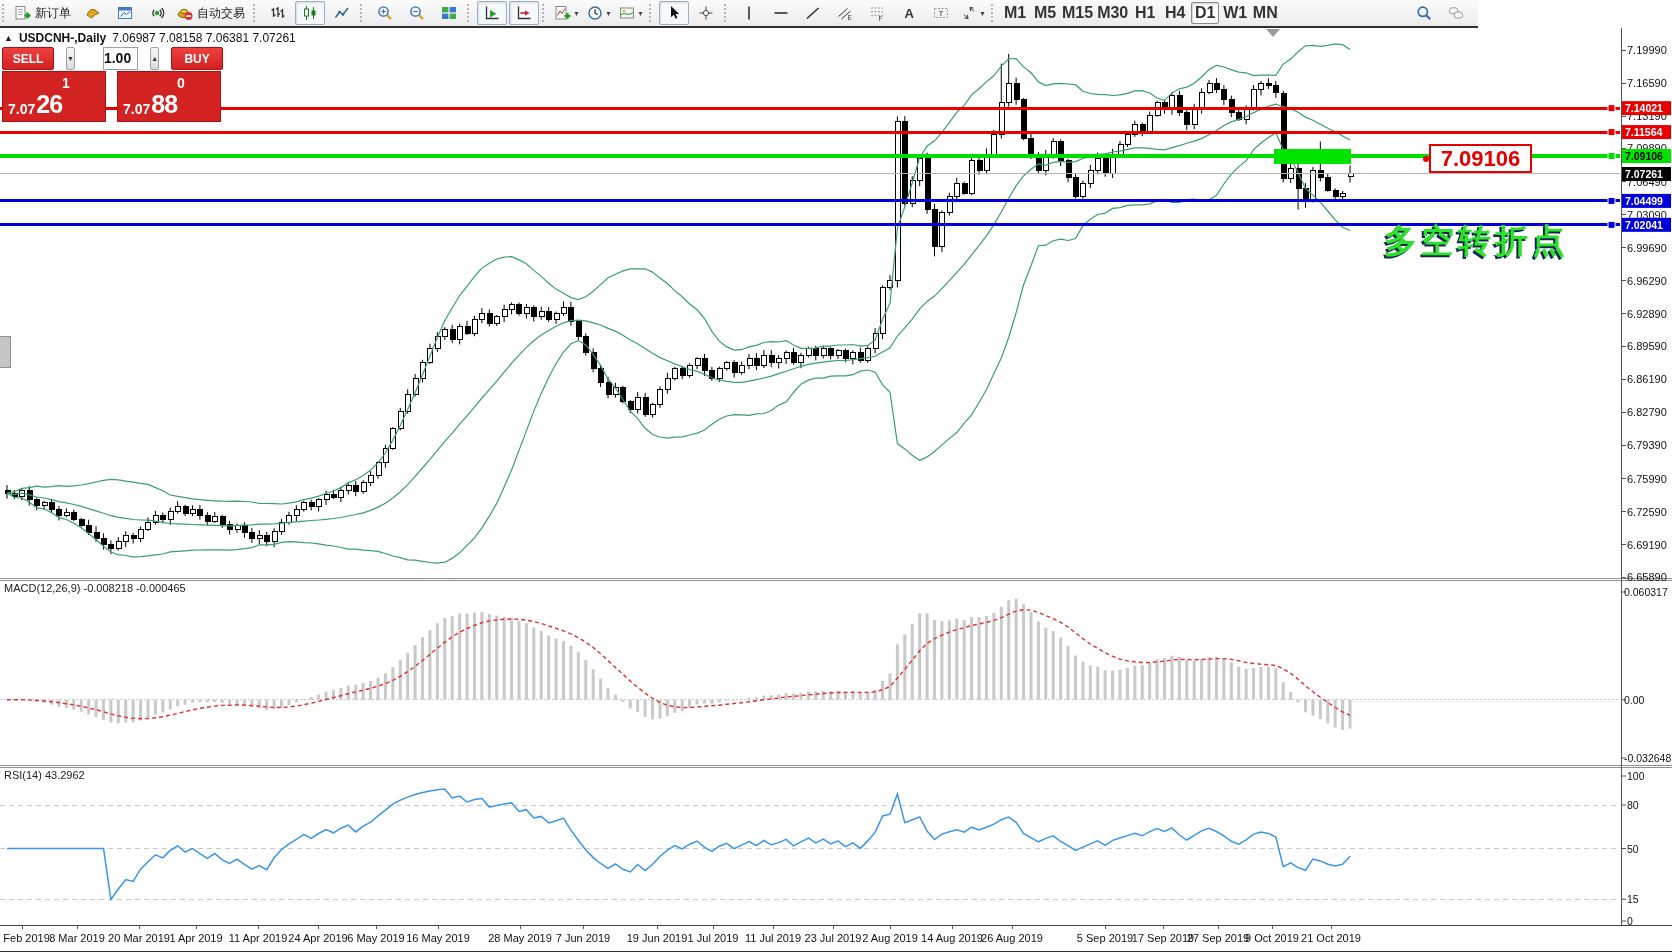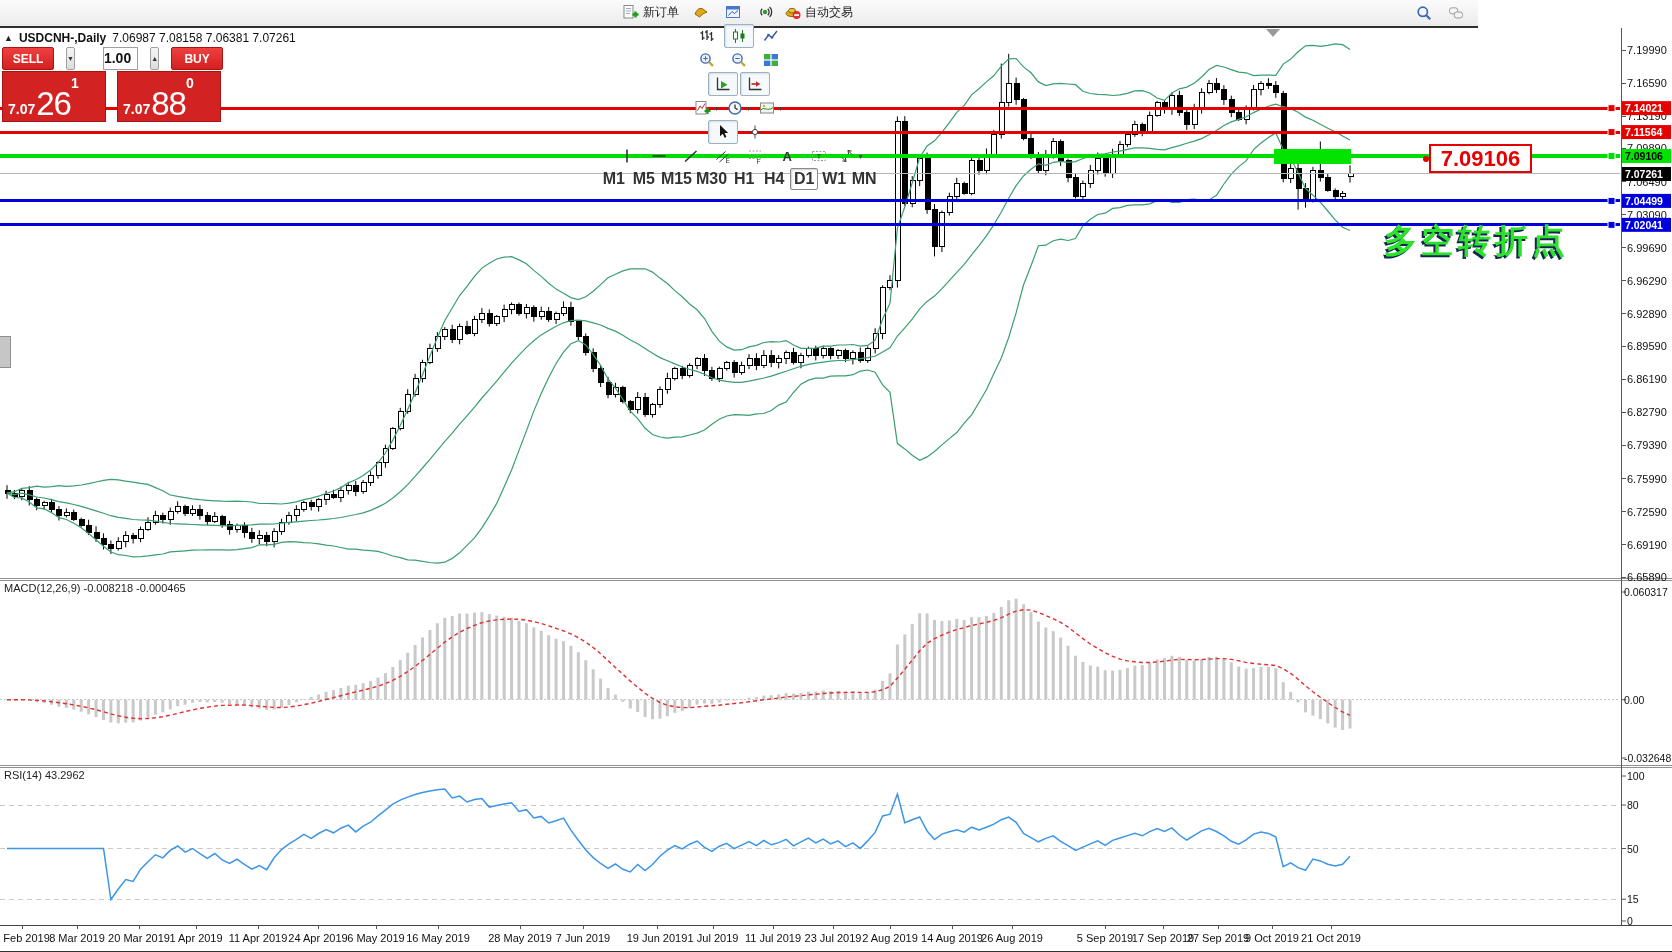--- a/index.html
+++ b/index.html
@@ -7,21 +7,21 @@
     width:1672px;height:952px;position:relative;overflow:hidden;
     background:#ffffff;
     font-family:"Liberation Sans","DejaVu Sans",sans-serif;
     -webkit-font-smoothing:antialiased;
   }
   
   #toolbar{
     position:absolute;left:0;top:0;width:1478px;height:26px;
     background:linear-gradient(#fbfbfb,#ececec);
     border-bottom:2px solid #2f2f2f;
-    display:flex;align-items:center;z-index:10;flex-direction:column;
+    display:flex;align-items:center;z-index:10;
   }
   .tb-grip{width:5px;height:18px;margin:0 2px;border-left:2px dotted #b5b5b5;}
   .tb-group{display:flex;align-items:center;height:26px;}
   .tb-btn{
     height:22px;min-width:24px;padding:0 2px;margin:0 1px;
     display:flex;align-items:center;justify-content:center;gap:2px;
     border:1px solid transparent;border-radius:2px;
     font-size:12px;color:#222;cursor:default;background:transparent;
   }
   .tb-btn.active{background:#f6f9fc;border-color:#9ab0c6;box-shadow:inset 1px 1px 2px rgba(0,0,0,.12);}
@@ -51,21 +51,21 @@
     border:1px solid #a81414;border-radius:2px;
   }
   .vol-step{width:14px;background:linear-gradient(#f6f6f6,#dcdcdc);border:1px solid #a0a0a0;
     display:flex;align-items:center;justify-content:center;font-size:7px;color:#333;border-radius:2px;}
   .vol-field{flex:1;background:#fff;border:1px solid #a0a0a0;font-size:14px;font-weight:bold;
     color:#111;text-align:right;padding-right:6px;line-height:21px;margin-left:16px;}
   .tp-row2{display:flex;gap:11px;margin-top:1px;height:51px;}
   .price-block{flex:1;background:#d32222;color:#fff;display:flex;align-items:flex-end;
     padding:0 3px 2px 5px;border:1px solid #a81414;}
   .pb-small{font-size:14px;font-weight:bold;line-height:19px;margin-right:1px;}
-  .pb-big{font-size:33px;font-weight:normal;line-height:30px;letter-spacing:-1px;}
+  .pb-big{font-size:25px;font-weight:bold;line-height:30px;letter-spacing:-1px;}
   .pb-sup{font-size:14px;font-weight:bold;align-self:flex-start;margin-top:3px;}
   
   #pivot-annotation{
     position:absolute;left:1384px;top:219px;z-index:5;
     font-size:33px;font-weight:bold;letter-spacing:4px;color:#2be32b;
     text-shadow:-2px 2px 0 #14244f;white-space:nowrap;font-family:sans-serif;
   }
   #price-box{
     position:absolute;left:1429px;top:144px;width:99px;height:25px;z-index:5;
     background:#fff;border:2px solid #e60000;color:#e60000;

